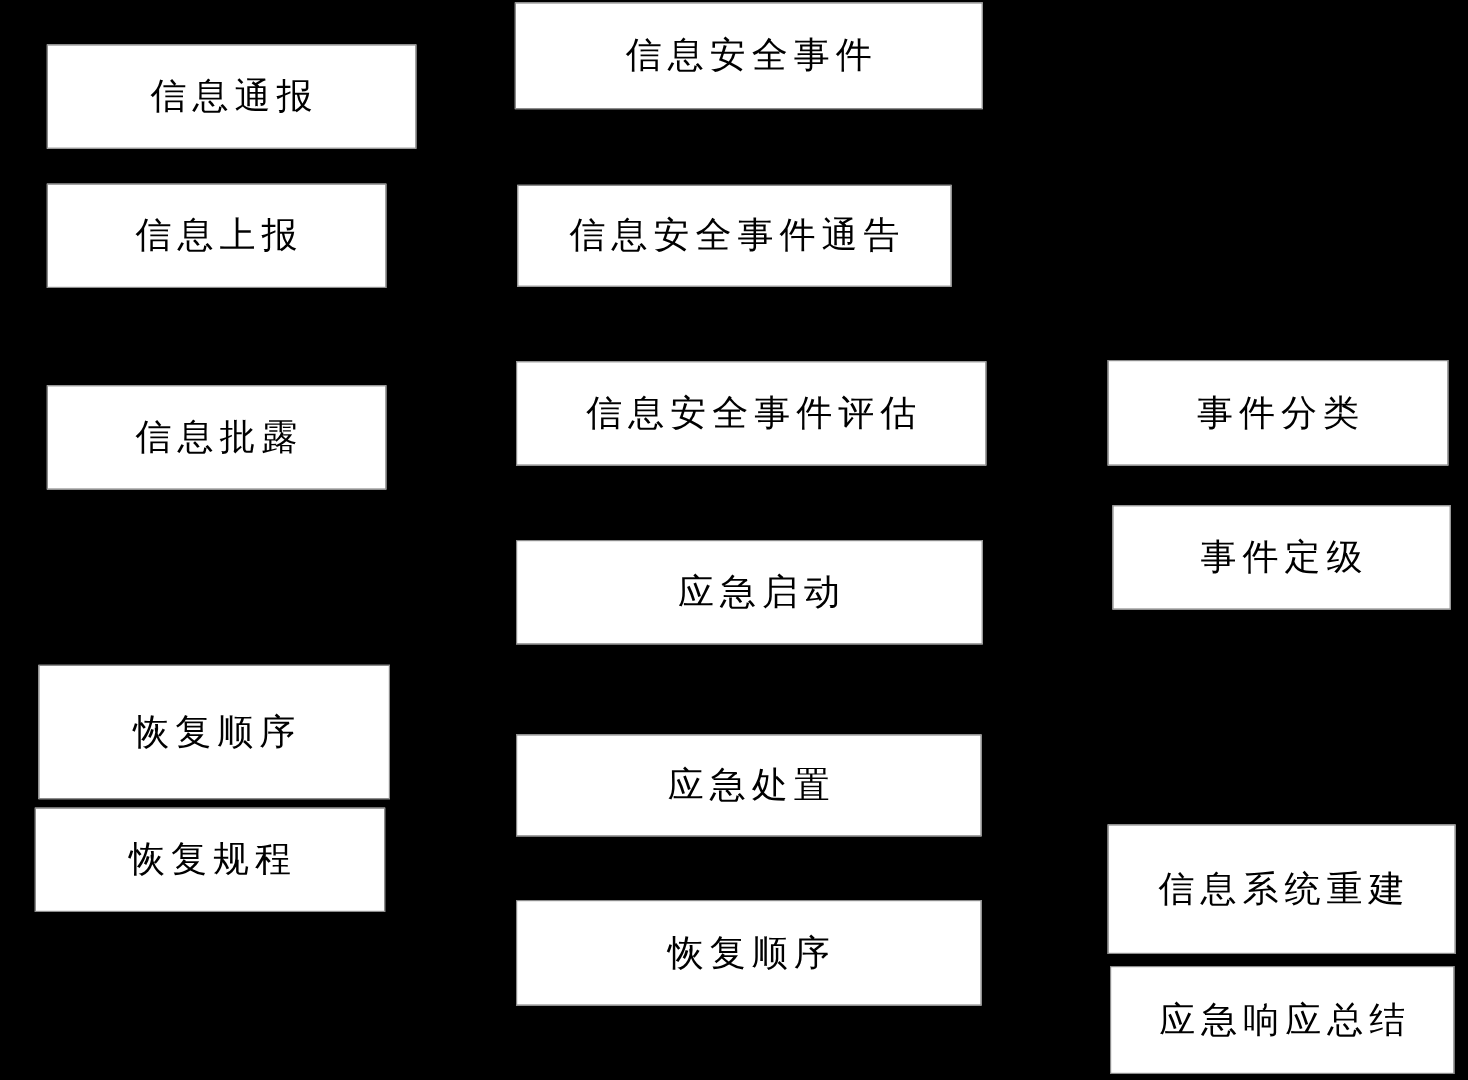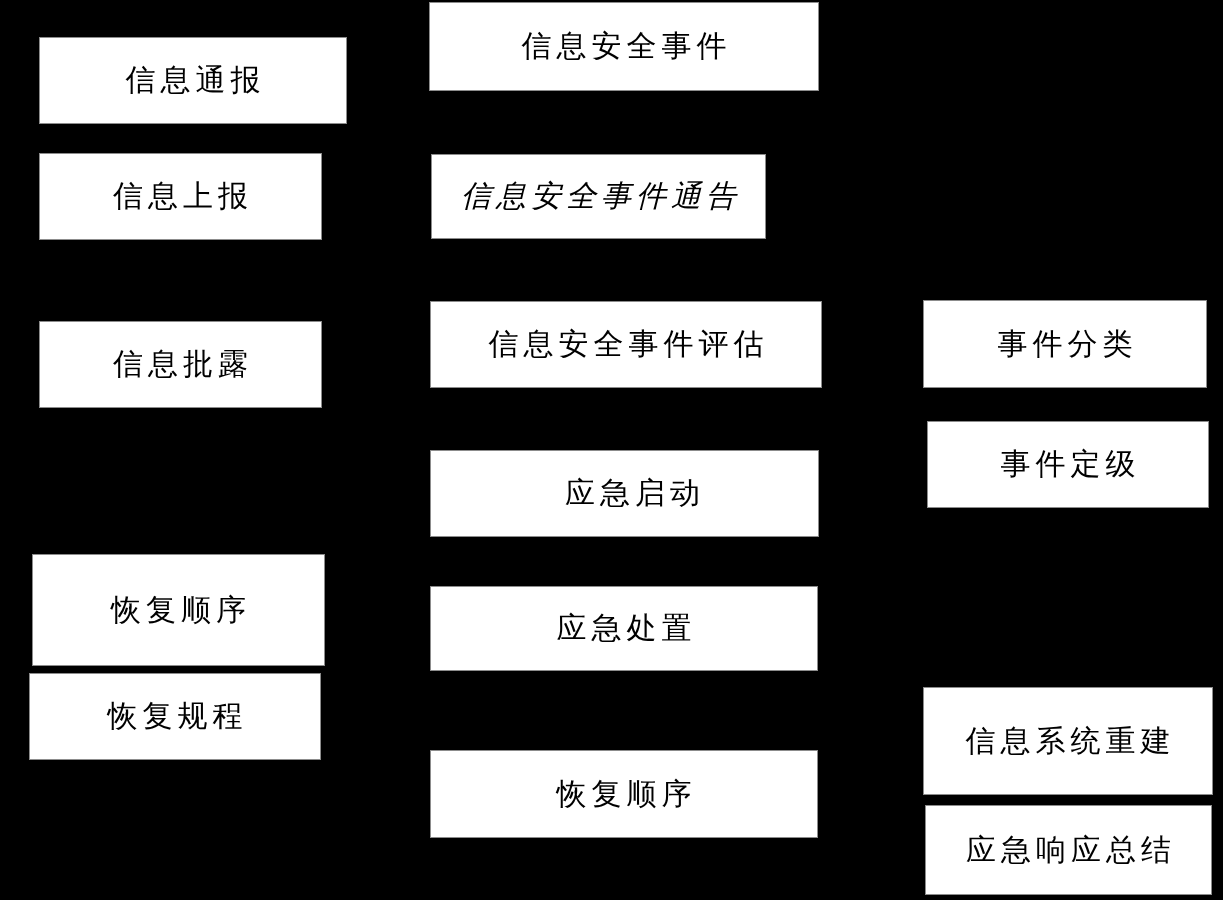--- a/index.html
+++ b/index.html
@@ -40,27 +40,27 @@
   <div class="node" style="left:39px;  top:153px; width:283px; height:87px;">信息上报</div>
 
   <div class="node" style="left:39px;  top:275px; width:283px; height:87px;margin-top:46px;">信息批露</div>
 
   <div class="node" style="left:32px;  top:554px; width:293px; height:112px;">恢复顺序</div>
 
   <div class="node" style="left:29px;  top:673px; width:292px; height:87px;">恢复规程</div>
 
   <div class="node" style="left:429px; top:2px;   width:390px; height:89px;">信息安全事件</div>
 
-  <div class="node" style="left:431px; top:154px; width:335px; height:85px;font-style:italic;">信息安全事件通告</div>
+  <div class="node" style="left:431px; top:154px; width:362px; height:85px;">信息安全事件通告</div>
 
   <div class="node" style="left:430px; top:301px; width:392px; height:87px;">信息安全事件评估</div>
 
   <div class="node" style="left:430px; top:450px; width:389px; height:87px;padding-left:16px;">应急启动</div>
 
-  <div class="node" style="left:430px; top:586px; width:388px; height:85px;">应急处置</div>
+  <div class="node" style="left:430px; top:612px; width:388px; height:85px;">应急处置</div>
 
   <div class="node" style="left:430px; top:750px; width:388px; height:88px;">恢复顺序</div>
 
   <div class="node" style="left:923px; top:300px; width:284px; height:88px;">事件分类</div>
 
   <div class="node" style="left:927px; top:421px; width:282px; height:87px;">事件定级</div>
 
   <div class="node" style="left:923px; top:687px; width:290px; height:108px;">信息系统重建</div>
 
   <div class="node" style="left:925px; top:805px; width:287px; height:90px;">应急响应总结</div>

